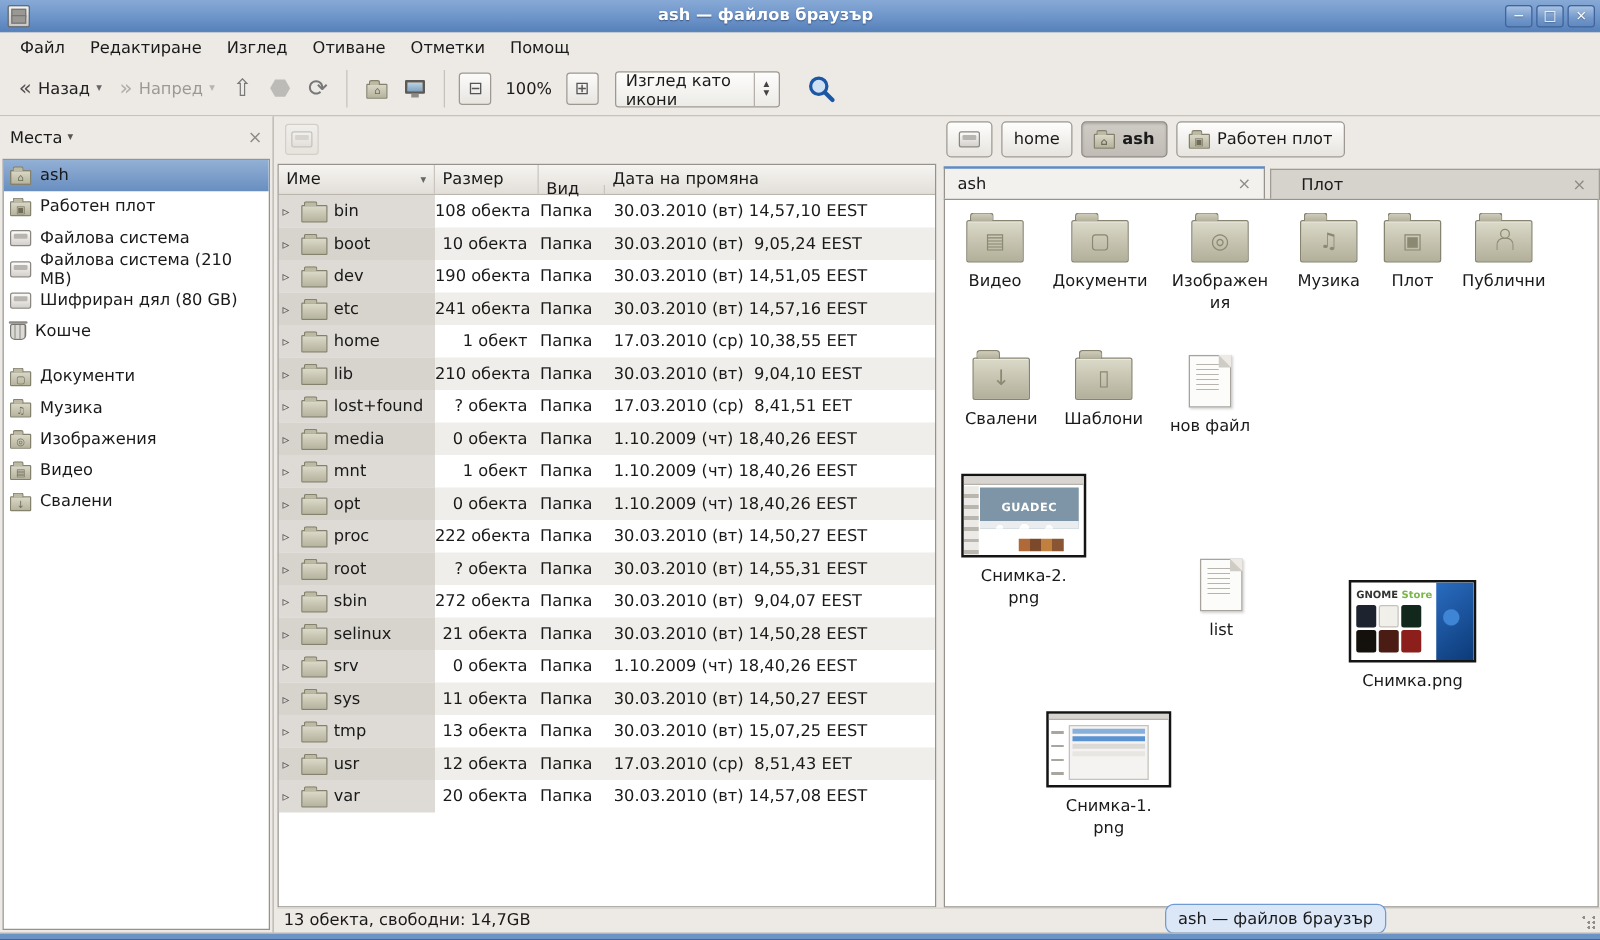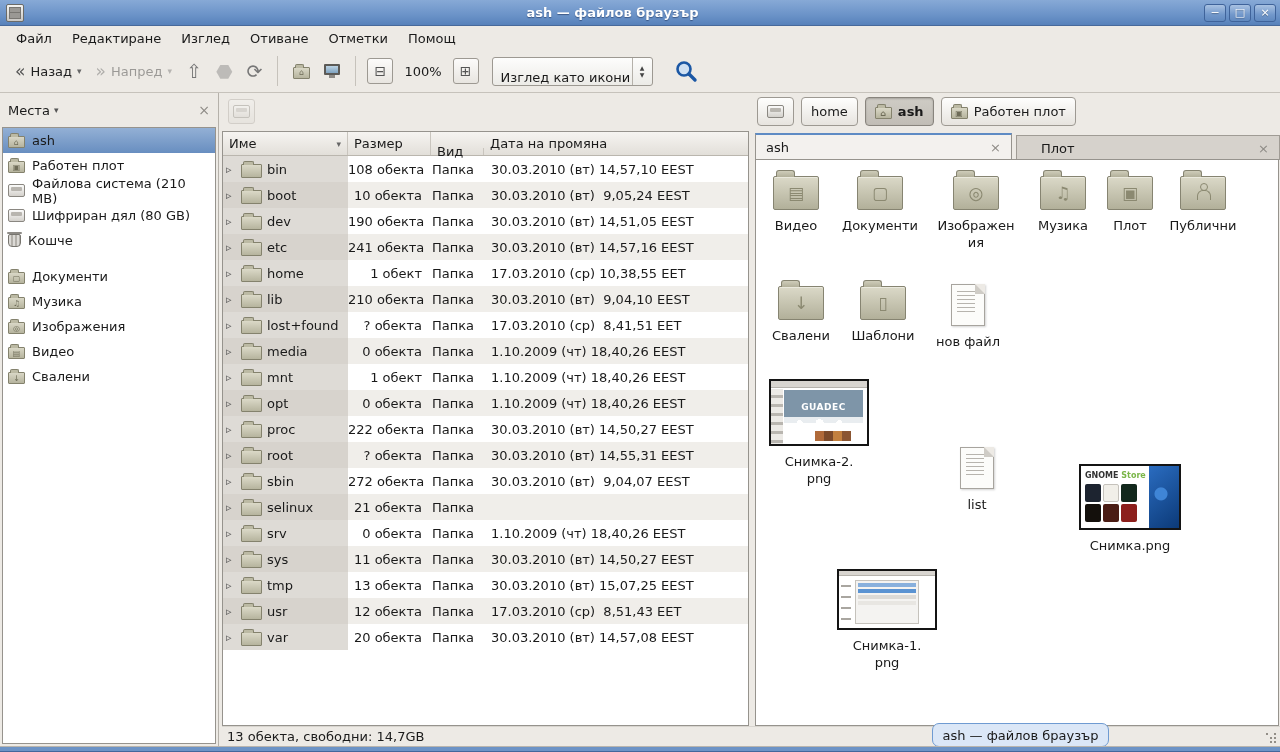--- a/index.html
+++ b/index.html
@@ -37,22 +37,22 @@
     border-bottom:1px solid #c6c2bb; }
   .tbtn { display:flex; align-items:center; gap:5px; padding:5px 7px; border-radius:3px; color:#222; }
   .tbtn .nav-glyph { font-size:17px; line-height:14px; color:#555; }
   .tbtn .drop { font-size:9px; color:#666; }
   .disabled { opacity:.4; }
   .tsep { width:1px; height:30px; background:#c6c2bb; margin:0 8px; }
   .sq-btn { width:26px; height:26px; border:1px solid #9d9992; border-radius:3px;
     background:linear-gradient(#fcfbfa,#e8e5e0); display:flex; align-items:center;
     justify-content:center; font-size:14px; color:#555; margin:0 3px; }
   .zoom-label { padding:0 8px; }
-  .combo { width:161px; height:29px; margin-left:10px; border:1px solid #9d9992; border-radius:3px;
-    background:linear-gradient(#fdfdfc,#ecebe7); display:flex; align-items:flex-end; }
+  .combo { width:132px; height:29px; margin-left:10px; border:1px solid #9d9992; border-radius:3px;
+    background:linear-gradient(#fdfdfc,#ecebe7); display:flex; align-items:flex-start; }
   .combo-text { flex:1; padding-left:8px; }
   .combo-spin { width:20px; height:100%; border-left:1px solid #b5b1aa; display:flex;
     flex-direction:column; align-items:center; justify-content:center; font-size:8px; color:#444; line-height:7px;}
   .search-btn { margin-left:14px; }
 
   
   .mini-folder { width:17px; height:12px; position:relative; border:1px solid #84826d; border-radius:1px;
     background:linear-gradient(#d9d7c6,#b6b49e); flex:none; margin-top:3px;}
   .mini-folder::before { content:""; position:absolute; top:-4px; left:1px; width:7px; height:3px;
     background:#bcba a4; background:#bcbaa4; border:1px solid #84826d; border-bottom:none; border-radius:2px 2px 0 0; }
@@ -289,20 +289,24 @@
       <span>ash</span>
     </div>
     <div class="side-item">
       <span class="mini-folder">
           <span class="emb">▣</span>
         </span>
       <span>Работен плот</span>
     </div>
     <div class="side-item">
       <span class="mini-drive"></span>
+      <span>Файлова система</span>
+    </div>
+    <div class="side-item">
+      <span class="mini-drive"></span>
       <span>Файлова система (210 MB)</span>
     </div>
     <div class="side-item">
       <span class="mini-drive"></span>
       <span>Шифриран дял (80 GB)</span>
     </div>
     <div class="side-item">
       <span class="mini-trash"></span>
       <span>Кошче</span>
     </div>
@@ -492,20 +496,21 @@
       <div class="cdate">30.03.2010 (вт)  9,04,07 EEST</div>
   </div>
   <div class="trow">
     <div class="cname">
         <span class="expander">▹</span>
         <span class="tree-folder"></span>
         <span>selinux</span>
       </div>
     <div class="csize">21 обекта</div>
       <div class="ctype">Папка</div>
+      <div class="cdate">30.03.2010 (вт) 14,50,28 EEST</div>
   </div>
   <div class="trow">
     <div class="cname">
         <span class="expander">▹</span>
         <span class="tree-folder"></span>
         <span>srv</span>
       </div>
     <div class="csize">0 обекта</div>
       <div class="ctype">Папка</div>
       <div class="cdate">1.10.2009 (чт) 18,40,26 EEST</div>

